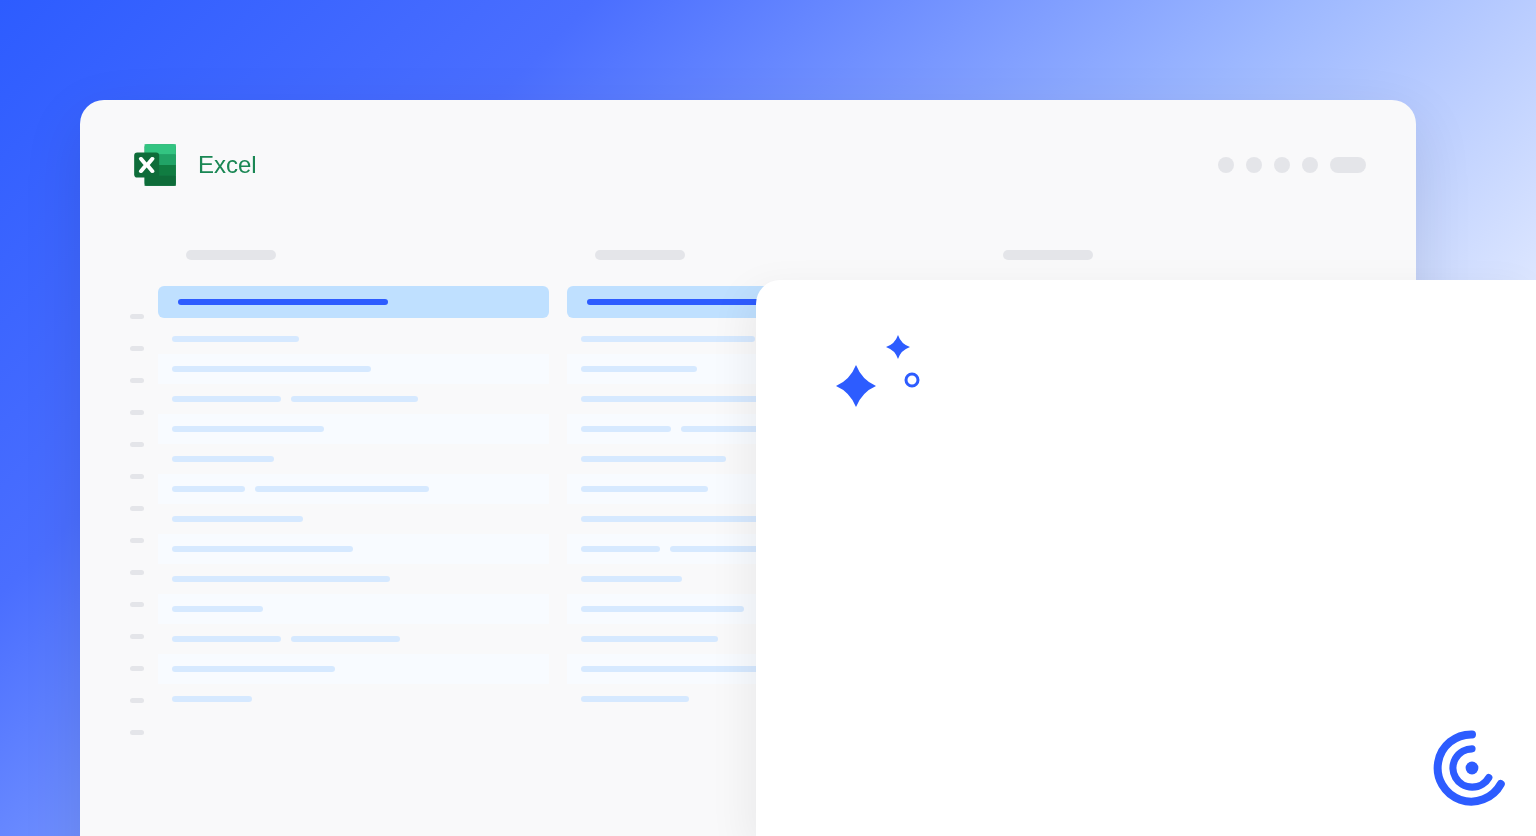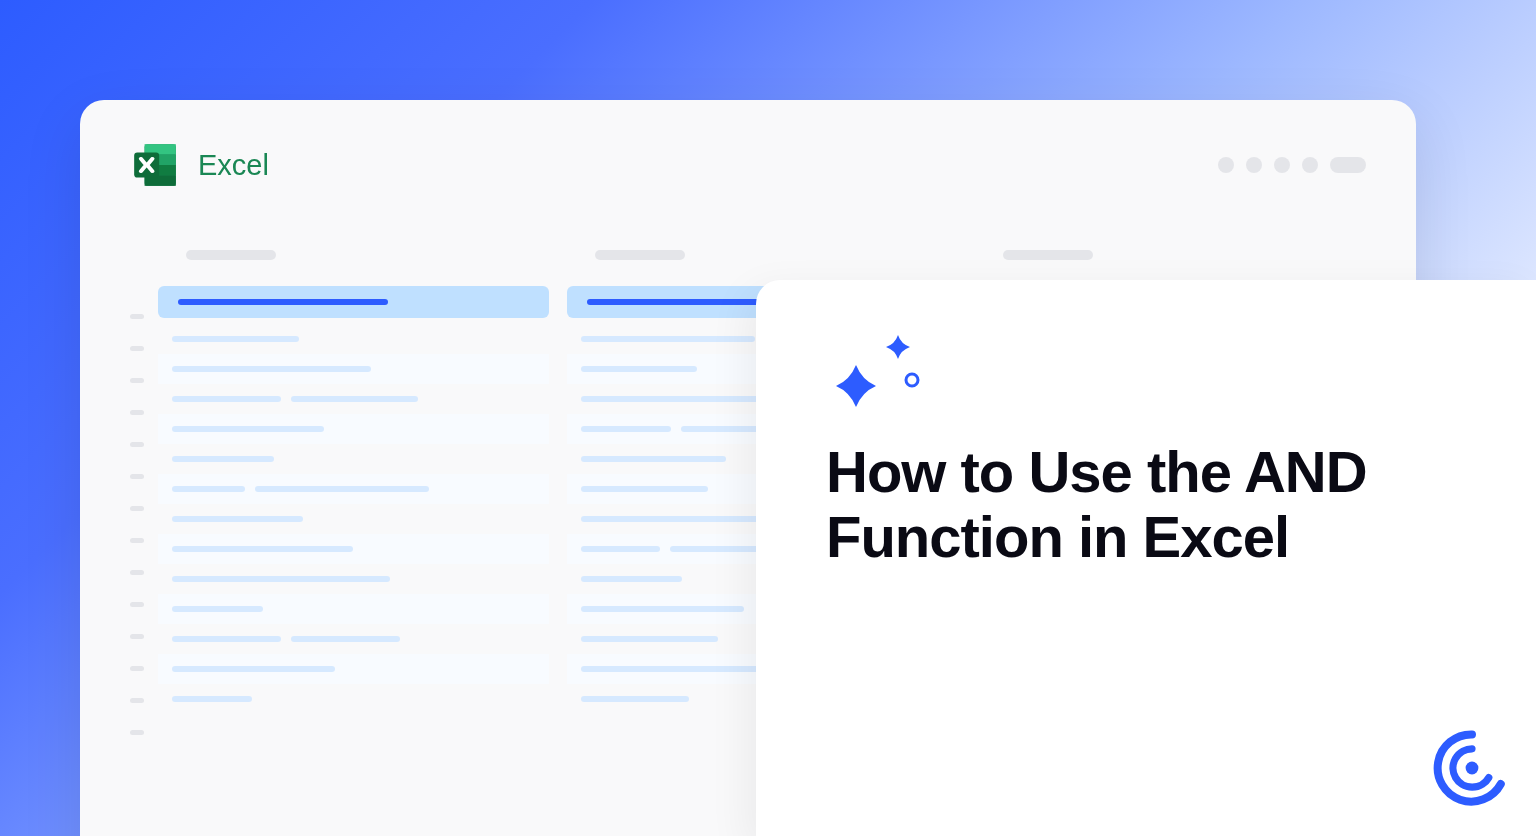--- a/index.html
+++ b/index.html
@@ -2,21 +2,21 @@
 <html><head>
 <meta charset="utf-8">
 <style>
 *{margin:0;padding:0;box-sizing:border-box}
 body{width:1536px;height:836px;overflow:hidden;font-family:-apple-system,BlinkMacSystemFont,"Segoe UI",Helvetica,Arial,sans-serif;background:linear-gradient(135deg,#2d5cff 0%,#4a6eff 25%,#9db8ff 55%,#e6edff 80%,#fafbff 100%)}
 .app-window{position:absolute;top:100px;left:80px;right:120px;height:900px;background:#f9f9fa;border-radius:24px;box-shadow:0 20px 60px rgba(0,0,0,0.1);padding:40px 50px}
 .app-header{display:flex;justify-content:space-between;align-items:center;margin-bottom:60px}
 .app-brand{display:flex;align-items:center;gap:18px}
 .excel-icon{width:50px;height:50px;position:relative}
 .excel-icon svg{width:100%;height:100%}
-.app-name{font-size:29px;font-weight:500;color:#1a8754}
+.app-name{font-size:24px;font-weight:500;color:#1a8754}
 .win-controls{display:flex;gap:12px;align-items:center}
 .win-dot{width:16px;height:16px;border-radius:50%;background:#e4e5e9}
 .win-pill{width:36px;height:16px;border-radius:8px;background:#e4e5e9}
 .sheet-area{display:flex;gap:8px}
 .row-gutter{display:flex;flex-direction:column;gap:0;padding-top:50px;width:20px}
 .row-tick{height:32px;display:flex;align-items:center}
 .row-tick span{width:14px;height:5px;background:#e4e5e9;border-radius:3px;display:block}
 .columns{display:flex;gap:18px;flex:1}
 .col{flex:1;display:flex;flex-direction:column}
 .col-label{height:14px;margin:0 0 22px 28px;display:flex}
@@ -258,21 +258,20 @@
 </div>
 
 <div class="title-card">
   <div class="sparkle-cluster">
     <svg width="120" height="90" viewBox="0 0 120 90">
       <path d="M30 35 Q36 50 50 56 Q36 62 30 77 Q24 62 10 56 Q24 50 30 35 Z" fill="#2d5cff"></path>
       <path d="M72 5 Q75 14 84 17 Q75 20 72 29 Q69 20 60 17 Q69 14 72 5 Z" fill="#2d5cff"></path>
       <circle cx="86" cy="50" r="6" fill="none" stroke="#2d5cff" stroke-width="3"></circle>
     </svg>
   </div>
-  <h1 class="title-text">How to Use the AND Function in Excel</h1>
 </div>
 
 <div class="brand-c">
   <svg viewBox="0 0 100 100">
     <path d="M50 8 A42 42 0 1 0 86 70" fill="none" stroke="#2d5cff" stroke-width="10" stroke-linecap="round"></path>
     <path d="M50 26 A24 24 0 1 0 71 62" fill="none" stroke="#2d5cff" stroke-width="9" stroke-linecap="round"></path>
     <circle cx="50" cy="50" r="8" fill="#2d5cff"></circle>
   </svg>
 </div>
 

